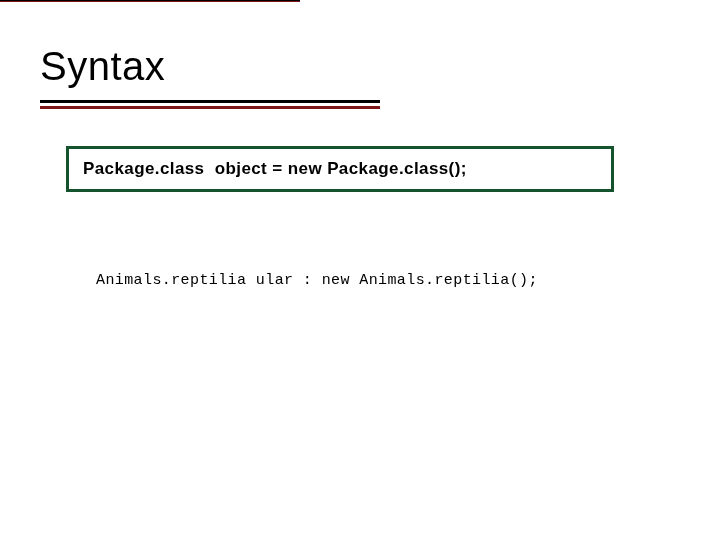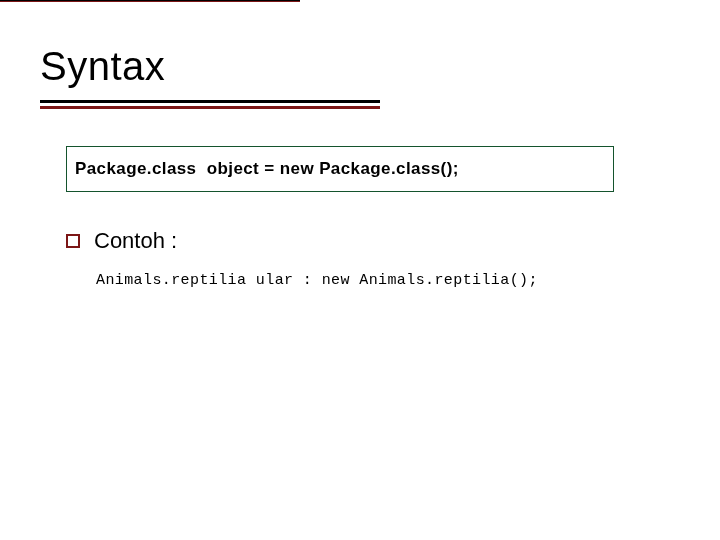--- a/index.html
+++ b/index.html
@@ -41,23 +41,23 @@
   .l1b { left: 40px;  top: 106px; width: 340px; }
   .l2a { left: 380px; top: 100px; width: 300px; height: 1px; background:#000; }
   .l2b { left: 380px; top: 106px; width: 300px; height: 1px; background:#7c1616; }
 
   .box {
     position: absolute;
     left: 66px;
     top: 146px;
     width: 548px;
     height: 46px;
-    border: 1px solid #14532d;
+    border: 3px solid #14532d;
     box-sizing: border-box;
-    padding: 0 8px;
+    padding: 0 14px;
     display: flex;
     align-items: center;
   }
   .box .txt {
     font-family: Verdana, Geneva, sans-serif;
     font-weight: 700;
     font-size: 17px;
     letter-spacing: 0.4px;
     white-space: pre;
   }
@@ -99,20 +99,16 @@
 
   <div class="line-dark l1a"></div>
   <div class="line-accent l1b"></div>
   <div class="l2a"></div>
   <div class="l2b"></div>
 
   <div class="box">
     <span class="txt">Package.class  object = new Package.class();</span>
   </div>
 
-  <div class="bullet-row">
-    <span class="bullet-box"></span>
-    <span class="bullet-label">Contoh :</span>
-  </div>
 
   <div class="code-line">Animals.reptilia ular : new Animals.reptilia();</div>
 
 </div>
 
 </body></html>

